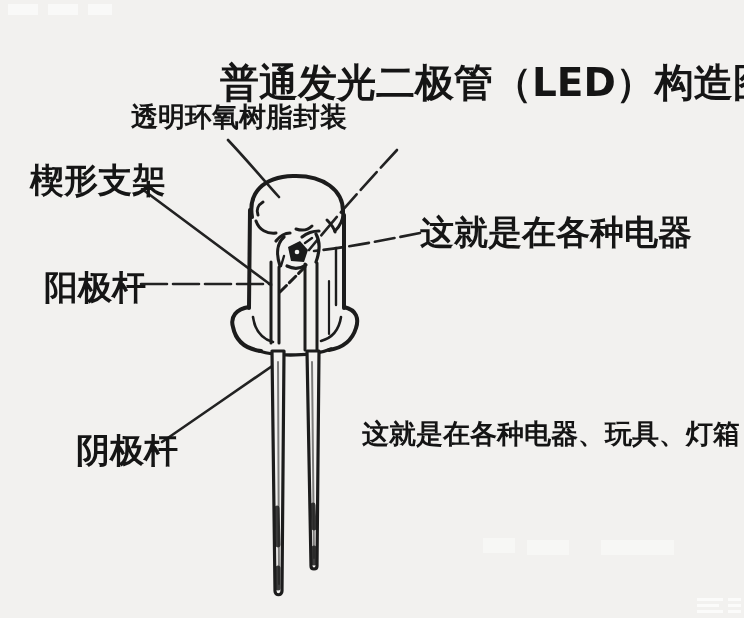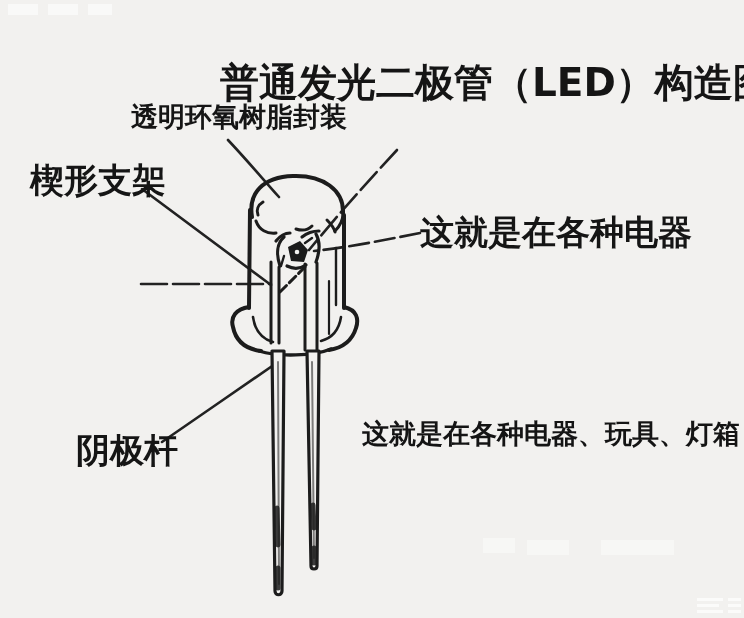--- a/index.html
+++ b/index.html
@@ -136,19 +136,20 @@
         <path d="M314 548 L314 563"></path>
       </g>
     </g>
   </svg>
 
   <h1 class="txt title">普通发光二极管（LED）构造图</h1>
 
   <div class="txt lbl lbl-encapsulation">透明环氧树脂封装</div>
   <div class="txt lbl lbl-bracket">楔形支架</div>
   <div class="txt lbl lbl-cup-cathode">这就是在各种电器</div>
+  <div class="txt lbl lbl-anode">阳极杆</div>
   <div class="txt lbl lbl-cathode">阴极杆</div>
 
   <div class="caption">
     <div>这就是在各种电器、玩具、灯箱</div>
   </div>
 
 </div>
 
 </body></html>

